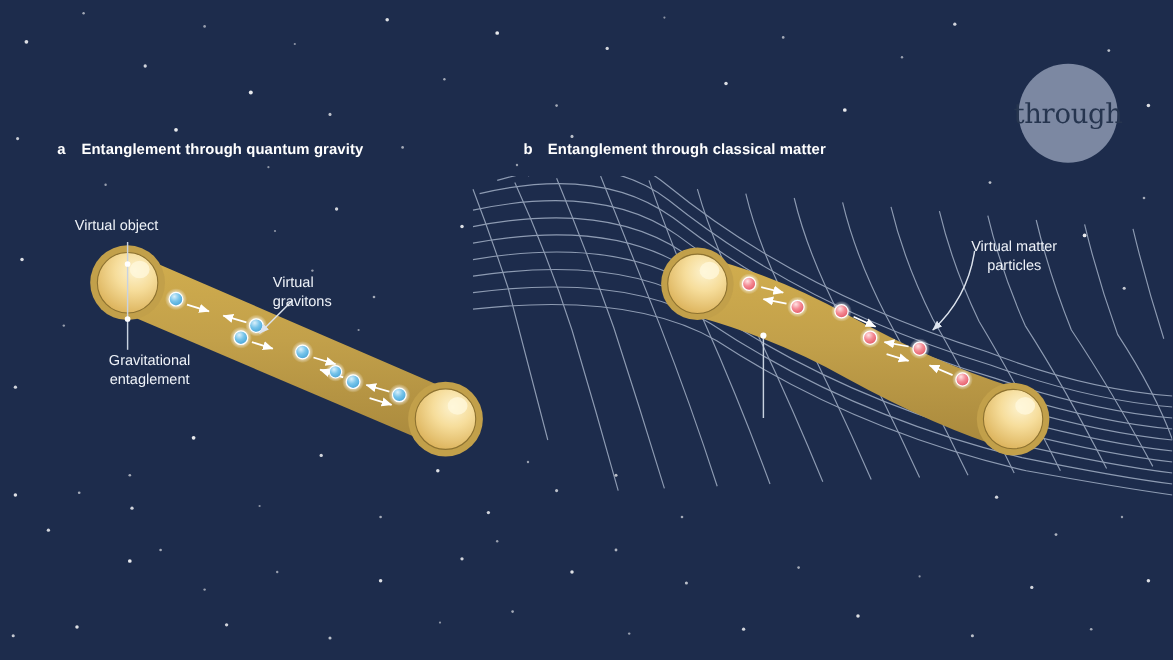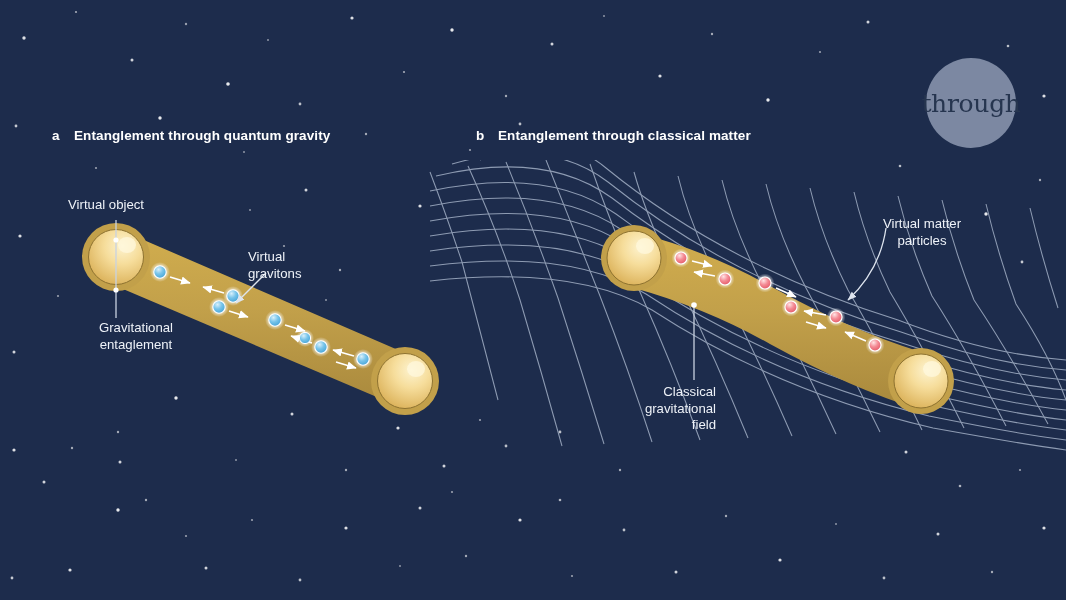--- a/index.html
+++ b/index.html
@@ -309,21 +309,18 @@
 
   <div class="callout c-center" style="left:68px;top:320px;width:136px;">Gravitational
 entaglement</div>
 
   <div class="callout" style="left:248px;top:249px;">Virtual
 gravitons</div>
 
   <div class="callout c-center" style="left:860px;top:216px;width:124px;">Virtual matter
 particles</div>
 
-  <div class="callout c-right" style="left:570px;top:384px;width:146px;">Classical
-gravitational
-field</div>
 
   <div id="nature-badge">
     <span>through</span>
   </div>
 
 </div>
 
 </body></html>

